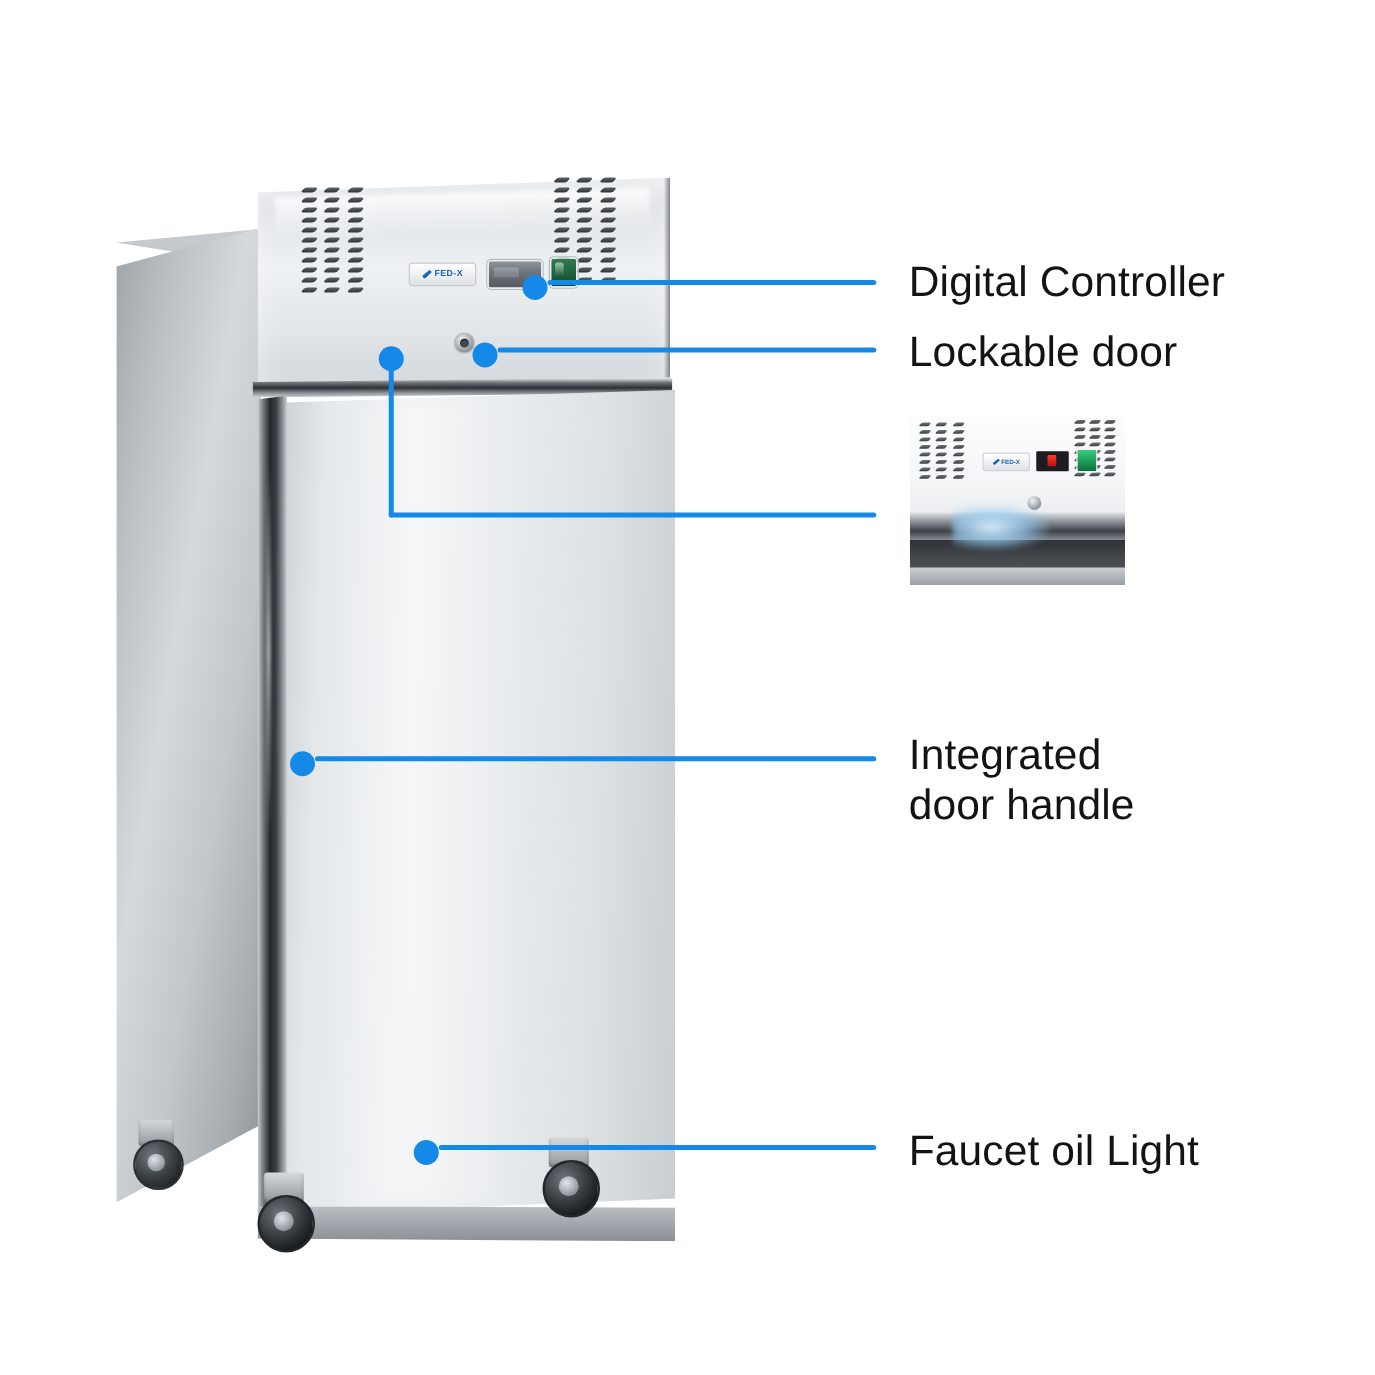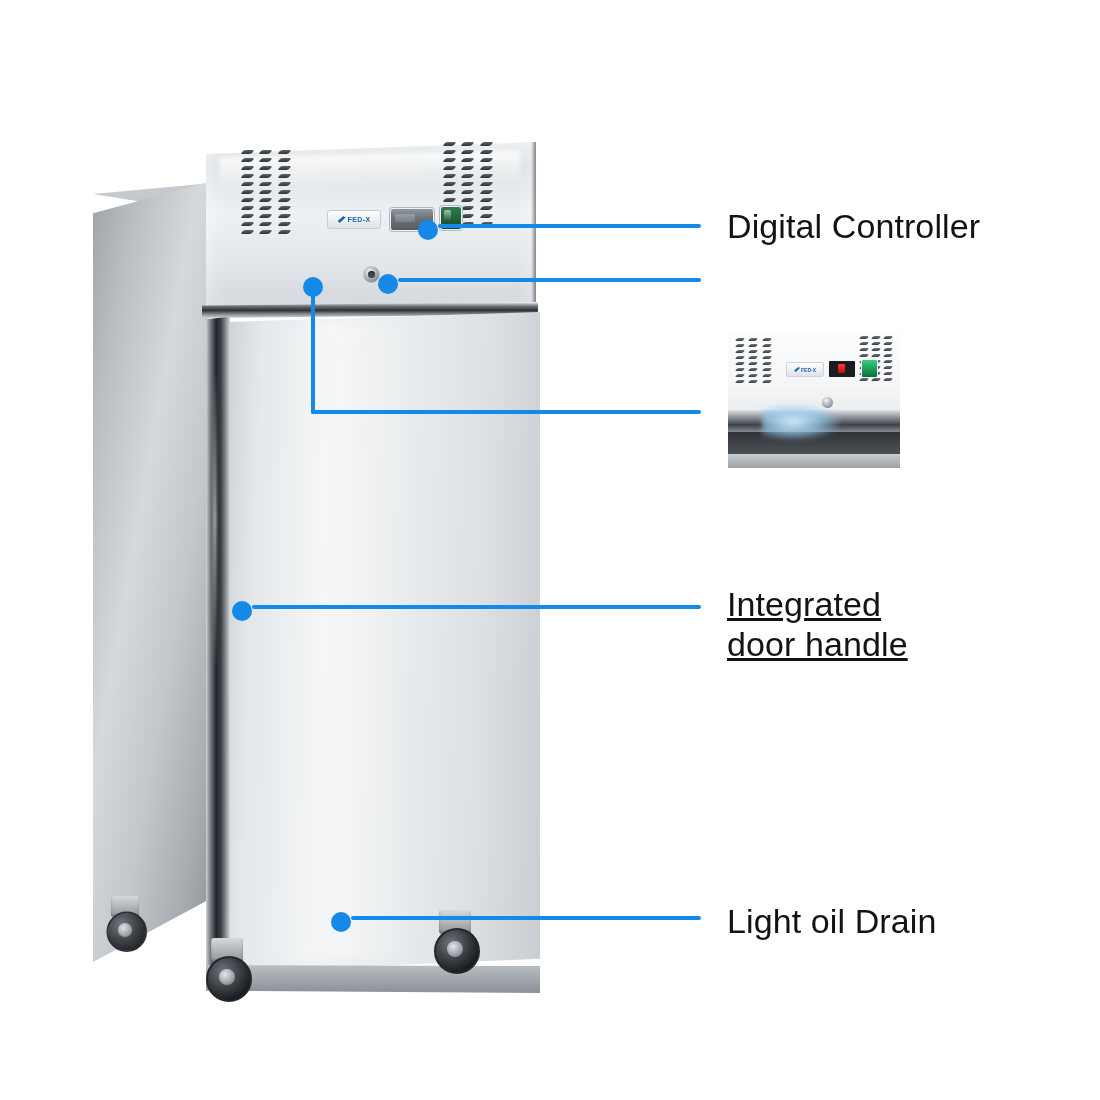--- a/index.html
+++ b/index.html
@@ -330,20 +330,21 @@
       <div class="hub"></div>
     </div>
   </div>
 
   <div class="dot" style="left:418px;top:220px;"></div>
   <div class="lead-line" style="left:438px;top:224px;width:263px;"></div>
   <div class="label" style="left:727px;top:206px;">Digital Controller</div>
 
   <div class="dot" style="left:378px;top:274px;"></div>
   <div class="lead-line" style="left:398px;top:278px;width:303px;"></div>
+  <div class="label" style="left:727px;top:262px;">Lockable door</div>
 
   <div class="dot" style="left:303px;top:277px;"></div>
   <div class="lead-vert" style="left:311px;top:292px;height:122px;"></div>
   <div class="lead-line" style="left:311px;top:410px;width:390px;"></div>
 
   <div id="led-photo">
     <div class="photo-cab"></div>
     <div class="photo-vent" id="photo-vent-left">
       <i></i>
         <i></i>
@@ -405,20 +406,20 @@
     <div class="photo-lock"></div>
     <div class="photo-chrome"></div>
     <div class="photo-interior"></div>
     <div class="photo-glow"></div>
     <div class="photo-shelf"></div>
   </div>
 
 
   <div class="dot" style="left:232px;top:601px;"></div>
   <div class="lead-line" style="left:252px;top:605px;width:449px;"></div>
-  <div class="label" style="left:727px;top:584px;text-decoration:underline;">Integrated
+  <div class="label" style="left:727px;top:584px;">Integrated
 door handle</div>
 
   <div class="dot" style="left:331px;top:912px;"></div>
   <div class="lead-line" style="left:351px;top:916px;width:350px;"></div>
-  <div class="label" style="left:727px;top:901px;">Light oil Drain</div>
+  <div class="label" style="left:727px;top:901px;">Faucet oil Light</div>
 
 </div>
 
 </body></html>

